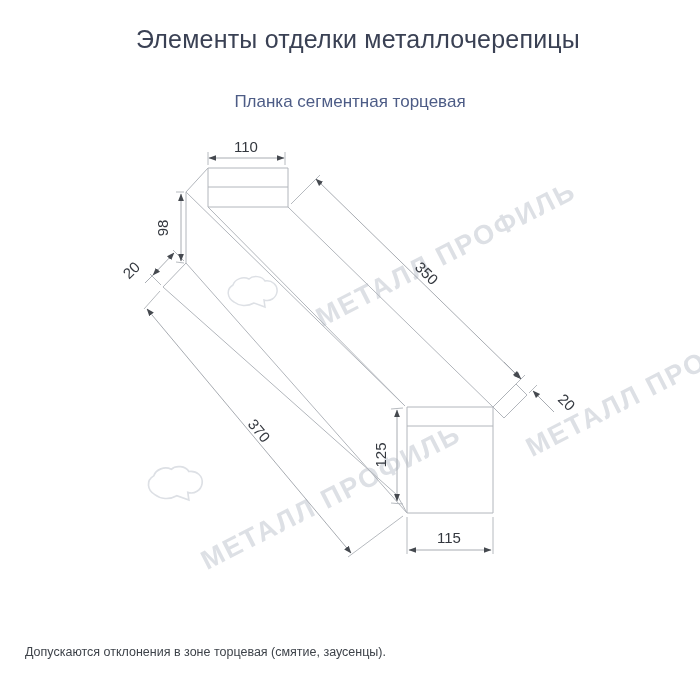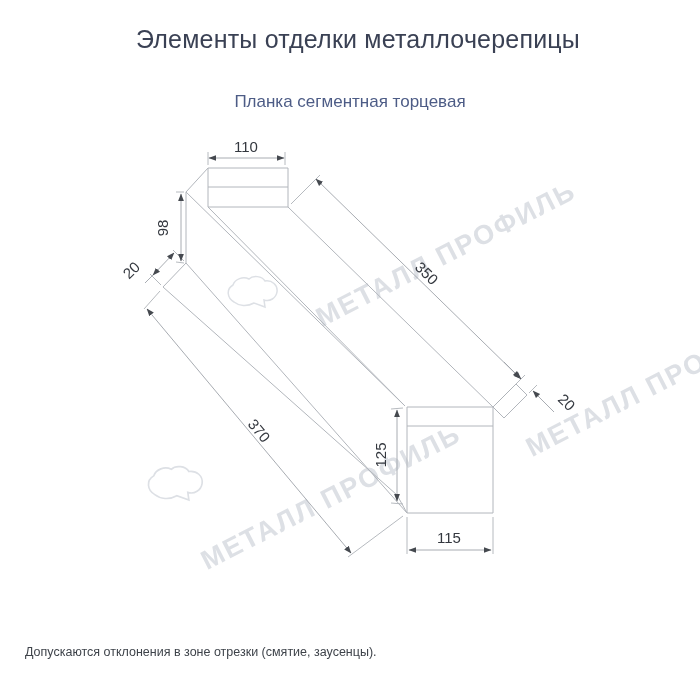--- a/index.html
+++ b/index.html
@@ -84,14 +84,14 @@
     <text class="dim" x="135" y="274" text-anchor="middle" transform="rotate(-44 135 274)">20</text>
     <text class="dim" x="423" y="277" text-anchor="middle" transform="rotate(44.3 423 277)">350</text>
     <text class="dim" x="255" y="434" text-anchor="middle" transform="rotate(50 255 434)">370</text>
     <text class="dim" x="563" y="406" text-anchor="middle" transform="rotate(44 563 406)">20</text>
     <text class="dim" x="386" y="455" text-anchor="middle" transform="rotate(-90 386 455)">125</text>
     <text class="dim" x="449" y="543" text-anchor="middle">115</text>
   </g>
 </svg>
 
 <div class="footer">
-  <div>Допускаются отклонения в зоне отрезки (смятие, заусенцы).</div>
+  <div>Допускаются отклонения в зоне торцевая (смятие, заусенцы).</div>
 </div>
 
 </body></html>

